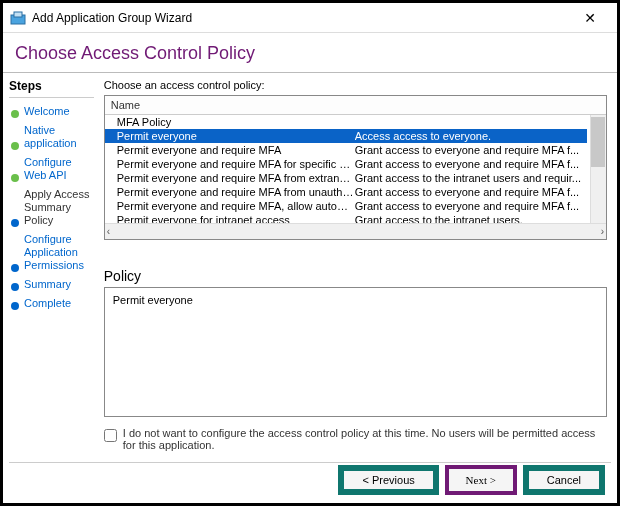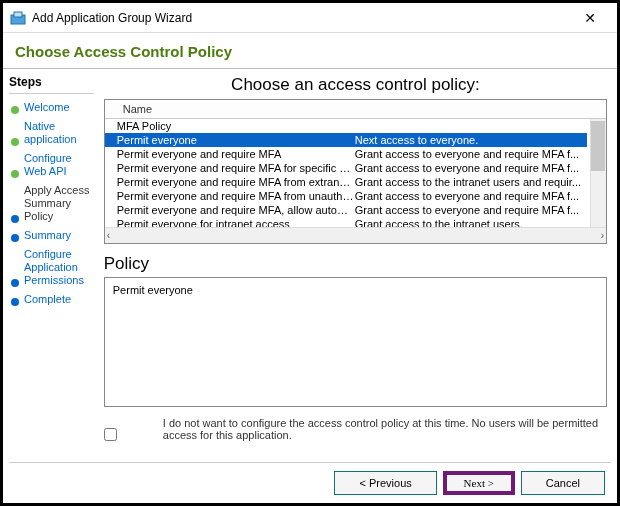--- a/index.html
+++ b/index.html
@@ -1,55 +1,55 @@
 <!DOCTYPE html>
 <html><head>
 <meta charset="utf-8">
 <style>
 * { box-sizing: border-box; margin: 0; padding: 0; font-family: "Segoe UI", Tahoma, sans-serif; }
 body { background: #fff; width: 620px; height: 506px; overflow: hidden; border: 3px solid #000; position: relative; }
 .titlebar { height: 30px; display: flex; align-items: center; padding: 0 7px; border-bottom: 1px solid #ddd; }
 .titlebar .app-icon { width: 16px; height: 16px; margin-right: 6px; }
 .titlebar .title { font-size: 12px; color: #000; flex: 1; }
 .titlebar .close { width: 40px; text-align: center; font-size: 14px; cursor: pointer; line-height: 30px; }
-.subtitle { font-size: 15px; font-weight: bold; padding: 10px 12px 8px 12px; color: #4d7c0f; }
+.subtitle { font-size: 18px; font-weight: normal; padding: 10px 12px 8px 12px; color: #701a75; }
 .hr { border-top: 1px solid #bbb; margin: 0 0px; }
 .main { display: flex; height: calc(100% - 30px - 38px); }
 .sidebar { width: 150px; padding: 6px 4px 0 6px; }
 .steps-heading { font-size: 12px; font-weight: bold; color: #000; margin-bottom: 4px; }
 .steps-box { border-top: 1px solid #ccc; padding-top: 4px; }
 .step-item { display: flex; align-items: flex-end; padding: 3px 0; font-size: 11px; line-height: 13px; cursor: pointer; }
 .step-item .bullet { width: 8px; height: 8px; border-radius: 50%; margin: 2px 5px 0 2px; flex-shrink: 0; }
 .b-done { background: #6abf4b; }
 .b-todo { background: #0066cc; }
 .step-item .label { color: #0066cc; }
 .step-item.current .label { color: #333; }
 .content { flex: 1; padding: 6px 10px 0 6px; display: flex; flex-direction: column; }
-.prompt { font-size: 17px; color: #000; margin-bottom: 4px; text-align: center; }
+.prompt { font-size: 11px; color: #000; margin-bottom: 4px; }
 .listbox { border: 1px solid #888; height: 145px; position: relative; display: flex; flex-direction: column; font-size: 11px; }
 .list-header { display: flex; border-bottom: 1px solid #ccc; background: #fdfdfd; }
-.list-header div { padding: 3px 6px; color: #333; margin-left: 12px; }
+.list-header div { padding: 3px 6px; color: #333; }
 .col-name { width: 250px; border-right: 1px solid transparent; }
 .col-desc { flex: 1; }
 .list-body { flex: 1; overflow: hidden; position: relative; }
 .list-body .scroll-track-v { position: absolute; right: 0; top: 0; width: 16px; height: 100%; background: #f0f0f0; border-left: 1px solid #ddd; }
 .list-body .scroll-thumb-v { position: absolute; right: 1px; top: 2px; width: 14px; height: 50px; background: #c8c8c8; }
 .list-body .arrow-up { position: absolute; right: 2px; top: 1px; font-size: 10px; width: 12px; text-align: center; color: #555; }
 .rows { margin-right: 19px; }
 .row { display: flex; padding: 1px 6px 1px 12px; white-space: nowrap; overflow: hidden; cursor: pointer; }
 .row .c1 { width: 238px; overflow: hidden; text-overflow: ellipsis; }
 .row .c2 { flex: 1; overflow: hidden; text-overflow: ellipsis; }
 .row.selected { background: #0a63c7; color: #fff; }
 .scroll-h { height: 16px; background: #f0f0f0; border-top: 1px solid #ddd; display: flex; align-items: center; justify-content: space-between; padding: 0 2px; font-size: 10px; color: #555; }
-.policy-label { font-size: 17px; margin: 10px 0 3px 0; }
+.policy-label { font-size: 14px; margin: 28px 0 3px 0; }
 .policy-box { border: 1px solid #888; height: 130px; padding: 6px 8px; font-size: 11px; color: #000; }
-.consent-row { display: flex; align-items: flex-end; margin-top: 10px; font-size: 11px; color: #333; gap: 40px; }
+.consent-row { display: flex; align-items: flex-start; margin-top: 10px; font-size: 11px; color: #333; }
 .consent-row input { margin: 2px 6px 0 0; }
 .footer { position: absolute; bottom: 8px; right: 12px; display: flex; gap: 6px; }
-.footer button { font-size: 11px; padding: 3px 24px; border: 1px solid #0f766e; background: #f5f5f5; cursor: pointer; min-width: 72px; }
+.footer button { font-size: 11px; padding: 3px 18px; border: 6px solid #0f766e; background: #f5f5f5; cursor: pointer; min-width: 72px; }
 .footer button.primary { border: 4px solid #701a75; padding: 2px 13px; font-family: Liberation Serif, serif; }
 .footer-sep { position: absolute; bottom: 40px; left: 6px; right: 6px; border-top: 1px solid #ccc; }
 </style>
 </head>
 <body>
 
 <div class="titlebar">
   <span class="app-icon">
     <svg viewBox="0 0 16 16">
         <rect x="1" y="5" width="14" height="9" fill="#4aa3df" stroke="#2a6fa3"></rect>
@@ -78,25 +78,25 @@
         <div class="step-item">
           <span class="bullet b-done"></span>
           <span class="label">Configure Web API</span>
         </div>
         <div class="step-item current">
           <span class="bullet b-todo"></span>
           <span class="label">Apply Access Summary Policy</span>
         </div>
         <div class="step-item">
           <span class="bullet b-todo"></span>
-          <span class="label">Summary</span>
+          <span class="label">Configure Application Permissions</span>
         </div>
         <div class="step-item">
           <span class="bullet b-todo"></span>
-          <span class="label">Configure Application Permissions</span>
+          <span class="label">Summary</span>
         </div>
         <div class="step-item">
           <span class="bullet b-todo"></span>
           <span class="label">Complete</span>
         </div>
       </div>
   </div>
 
   <div class="content">
     <div class="prompt">Choose an access control policy:</div>
@@ -106,21 +106,21 @@
         <div class="col-name">Name</div>
       </div>
       <div class="list-body">
         <div class="rows" id="rows">
             <div class="row">
               <div class="c1">MFA Policy</div>
               <div class="c2"></div>
             </div>
             <div class="row selected">
               <div class="c1">Permit everyone</div>
-              <div class="c2">Next access to everyone.</div>
+              <div class="c2">Access access to everyone.</div>
             </div>
             <div class="row">
               <div class="c1">Permit everyone and require MFA</div>
               <div class="c2">Grant access to everyone and require MFA f...</div>
             </div>
             <div class="row">
               <div class="c1">Permit everyone and require MFA for specific group</div>
               <div class="c2">Grant access to everyone and require MFA f...</div>
             </div>
             <div class="row">

